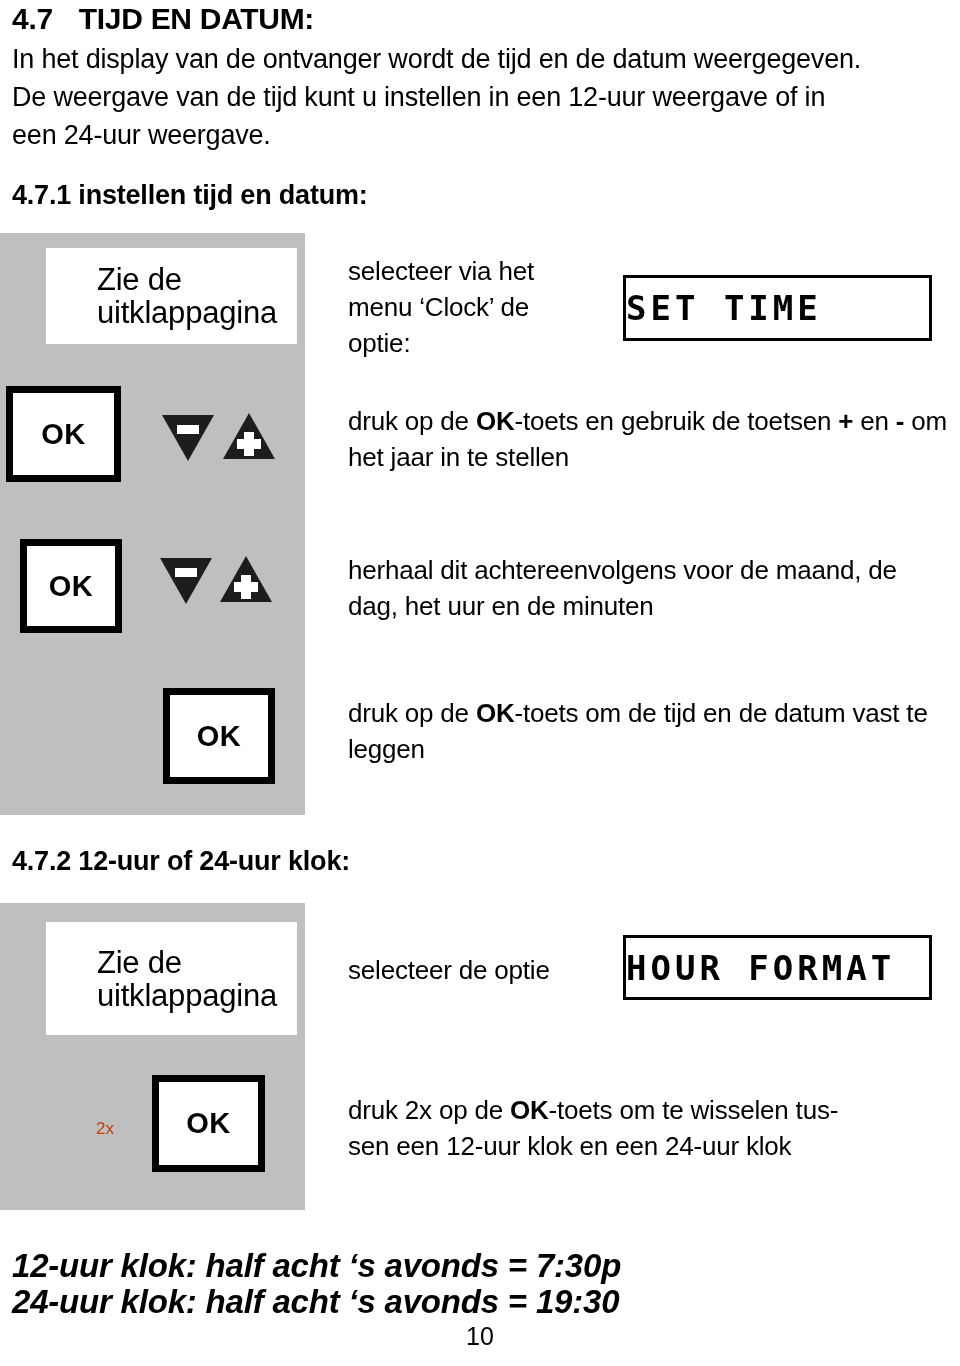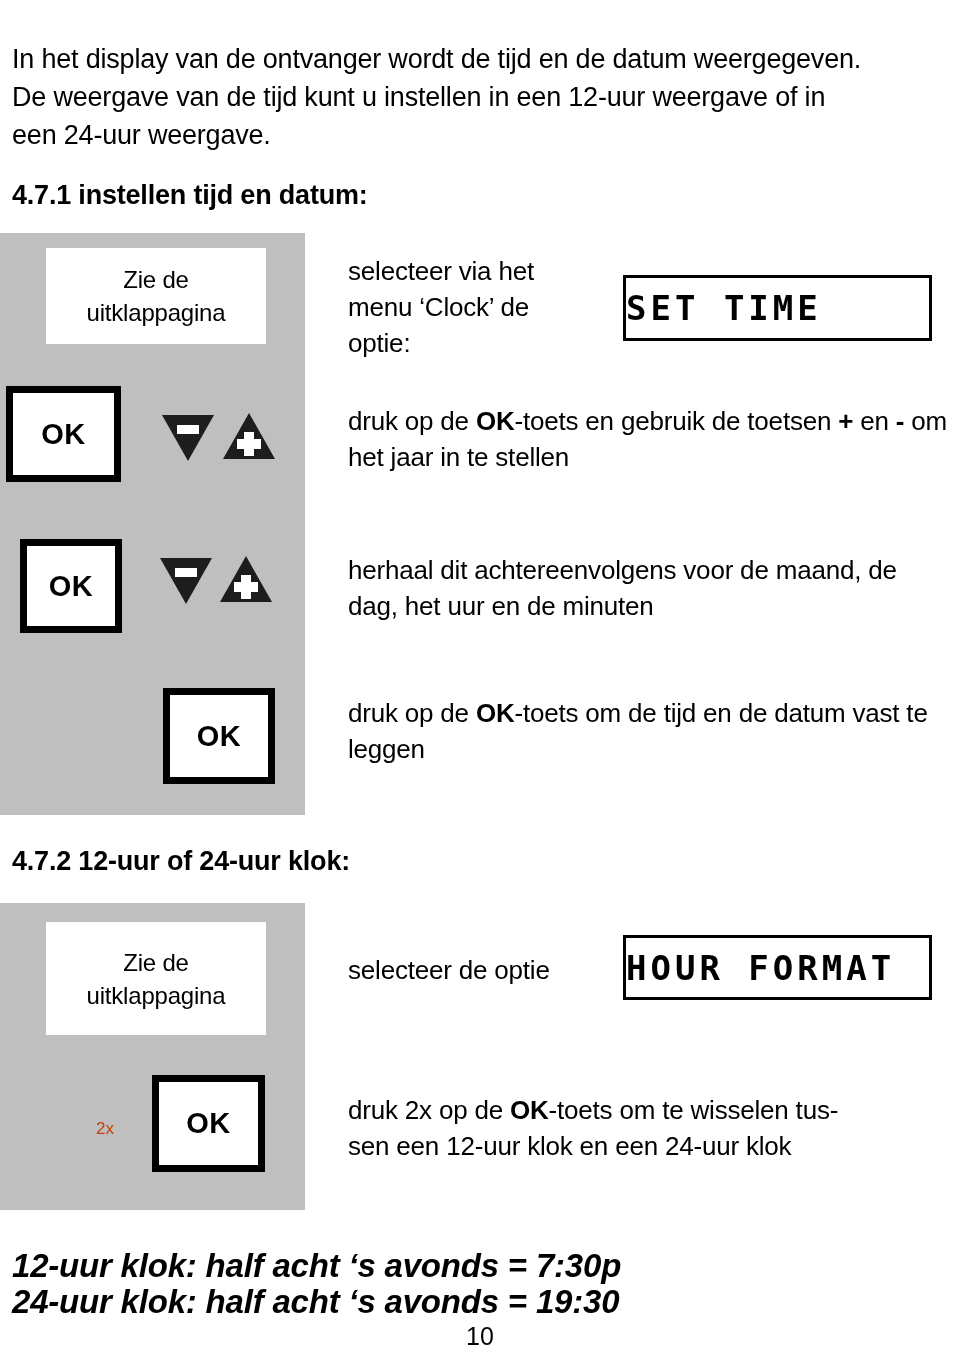--- a/index.html
+++ b/index.html
@@ -62,24 +62,24 @@
   #panel-1 { top: 233px; width: 305px; height: 582px; }
   #panel-2 { top: 903px; width: 305px; height: 307px; }
 
   
   .flapcard {
     position: absolute;
     background: #ffffff;
     display: flex;
     align-items: center;
     justify-content: center;
-    text-align: center;
-    font-size: 24px;
+    font-size: 31px;
     line-height: 33px;
     letter-spacing: -0.2px;
+    padding-left: 31px;
   }
 
   
   .okbtn {
     position: absolute;
     background: #ffffff;
     border: 7px solid #000000;
     box-sizing: border-box;
     display: flex;
     align-items: center;
@@ -161,20 +161,23 @@
     left: 0;
     text-align: center;
     font-size: 25px;
   }
 </style>
 </head>
 <body>
 
 <div class="page">
 
+  <div class="sec-head" style="left:12px; top:2px;">
+    <span class="num">4.7</span><span class="gap"></span><span>TIJD EN DATUM:</span>
+  </div>
 
   <div class="intro">
     <p>In het display van de ontvanger wordt de tijd en de datum weergegeven.</p>
     <p>De weergave van de tijd kunt u instellen in een 12-uur weergave of in</p>
     <p>een 24-uur weergave.</p>
   </div>
 
   <div class="subhead" style="top:180px;">4.7.1 instellen tijd en datum:</div>
 
   <div class="panel" id="panel-1"></div>

